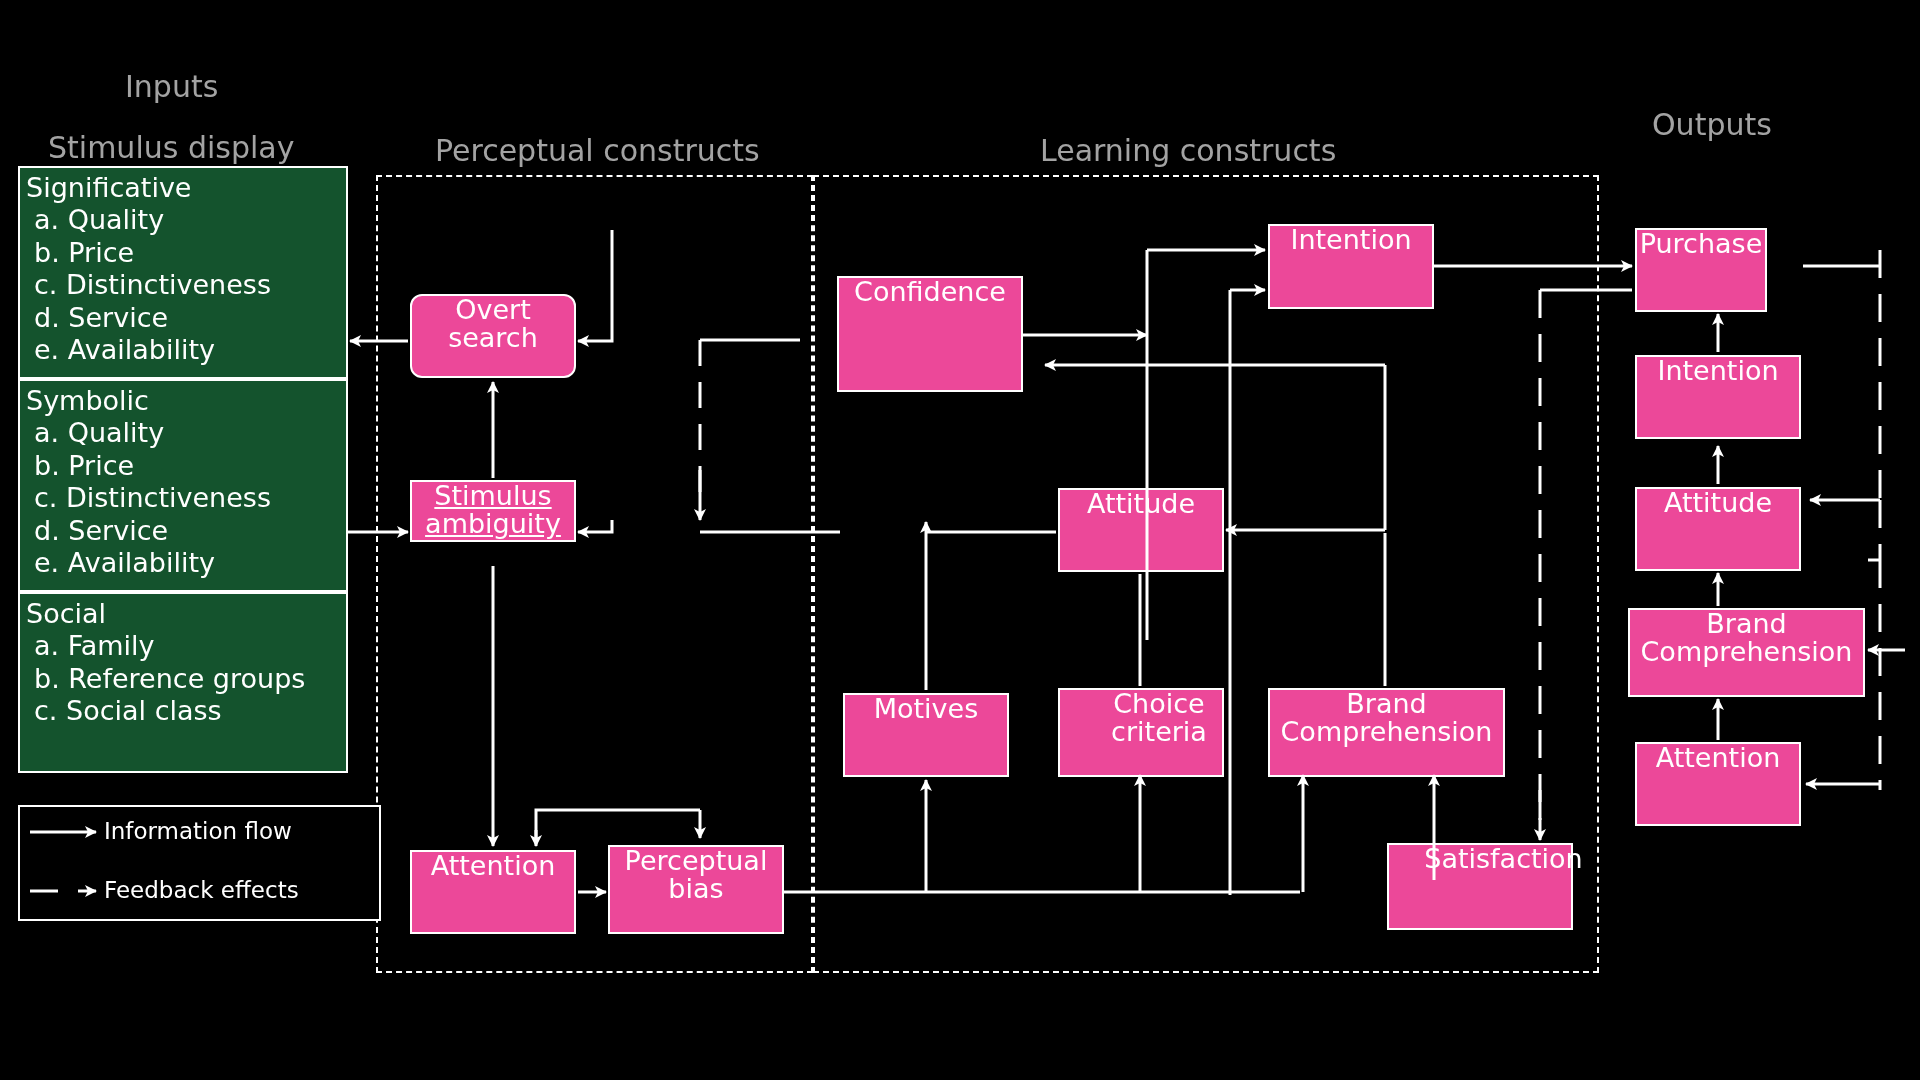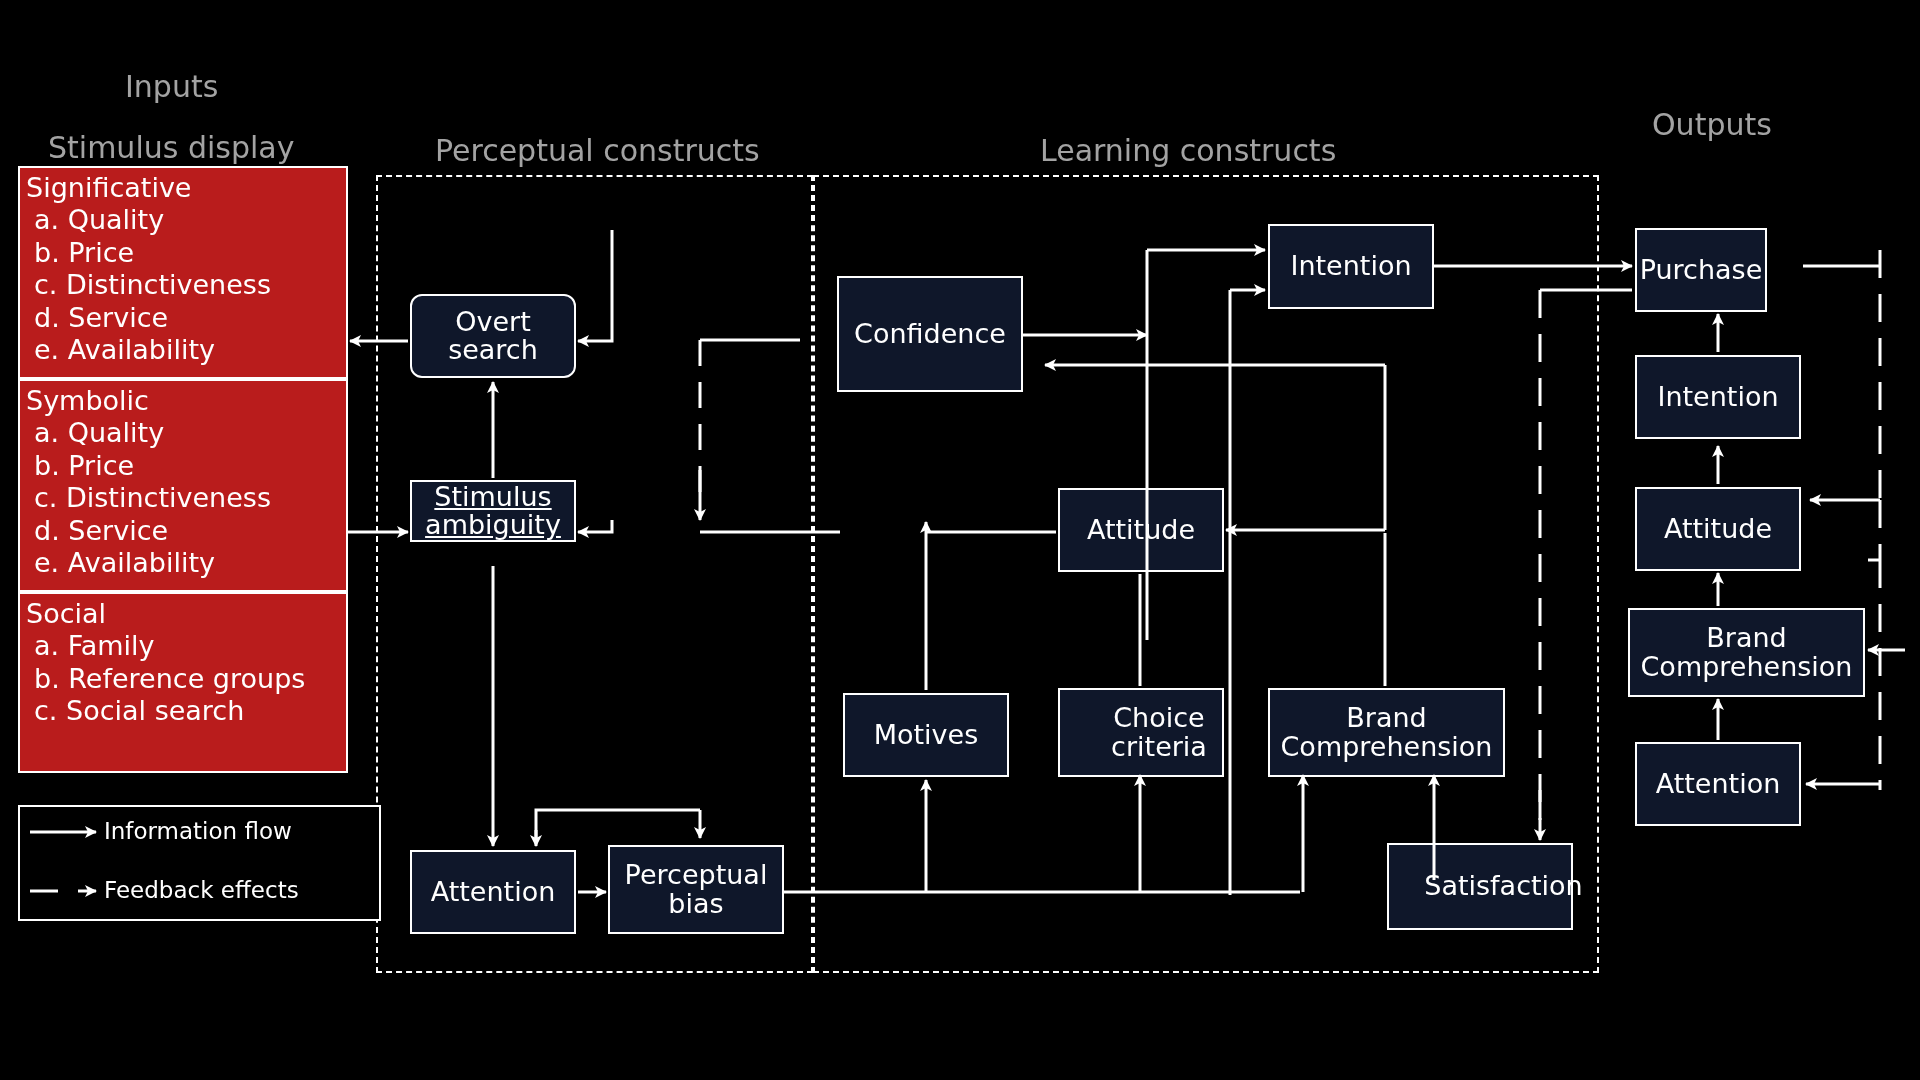--- a/index.html
+++ b/index.html
@@ -1,24 +1,24 @@
 <!DOCTYPE html>
 <html><head>
 <meta charset="utf-8">
 <style>
   html,body{margin:0;padding:0;background:#000;}
   body{width:1920px;height:1080px;position:relative;overflow:hidden;
        font-family:"DejaVu Sans","Liberation Sans",sans-serif;color:#fff;}
   #root{position:absolute;left:0;top:0;width:1920px;height:1080px;}
   .lbl{position:absolute;color:#a3a3a3;font-size:30px;line-height:1;white-space:nowrap;}
   .box{position:absolute;border:2px solid #fff;box-sizing:border-box;
-       display:flex;align-items:center;justify-content:center;text-align:center;
-       font-size:27px;line-height:1.05;color:#fff;background:#0f172a;}
+       display:flex;justify-content:center;text-align:center;
+       font-size:27px;line-height:1.05;color:#fff;background:#ec4899;}
   .panel{position:absolute;border:2px dashed #fff;box-sizing:border-box;background:transparent;}
-  .stimbox{position:absolute;border:2px solid #fff;box-sizing:border-box;background:#b91c1c;
+  .stimbox{position:absolute;border:2px solid #fff;box-sizing:border-box;background:#14532d;
            font-size:27px;line-height:1.2;padding:4px 6px 6px 6px;color:#fff;}
   .stimbox .hdr{display:block;}
   .stimbox .itm{display:block;padding-left:8px;}
   .legendbox{position:absolute;border:2px solid #fff;box-sizing:border-box;background:#000;}
   .legtxt{position:absolute;font-size:23px;color:#fff;white-space:nowrap;}
   svg.wires{position:absolute;left:0;top:0;width:1920px;height:1080px;pointer-events:none;}
 </style>
 </head>
 <body>
 
@@ -48,21 +48,21 @@
     <span class="itm">b. Price</span>
     <span class="itm">c. Distinctiveness</span>
     <span class="itm">d. Service</span>
     <span class="itm">e. Availability</span>
   </div>
 
   <div class="stimbox" style="left:18px;top:592px;width:330px;height:181px;">
     <span class="hdr">Social</span>
     <span class="itm">a. Family</span>
     <span class="itm">b. Reference groups</span>
-    <span class="itm">c. Social search</span>
+    <span class="itm">c. Social class</span>
   </div>
 
   <div class="legendbox" style="left:18px;top:805px;width:363px;height:116px;"></div>
   <div class="legtxt" style="left:104px;top:818px;">Information flow</div>
   <div class="legtxt" style="left:104px;top:877px;">Feedback effects</div>
 
   <div class="box" style="left:410px;top:294px;width:166px;height:84px;border-radius:12px;">
     <span>Overt<br>search</span>
   </div>
   <div class="box" style="left:410px;top:480px;width:166px;height:62px;text-decoration:underline;">

